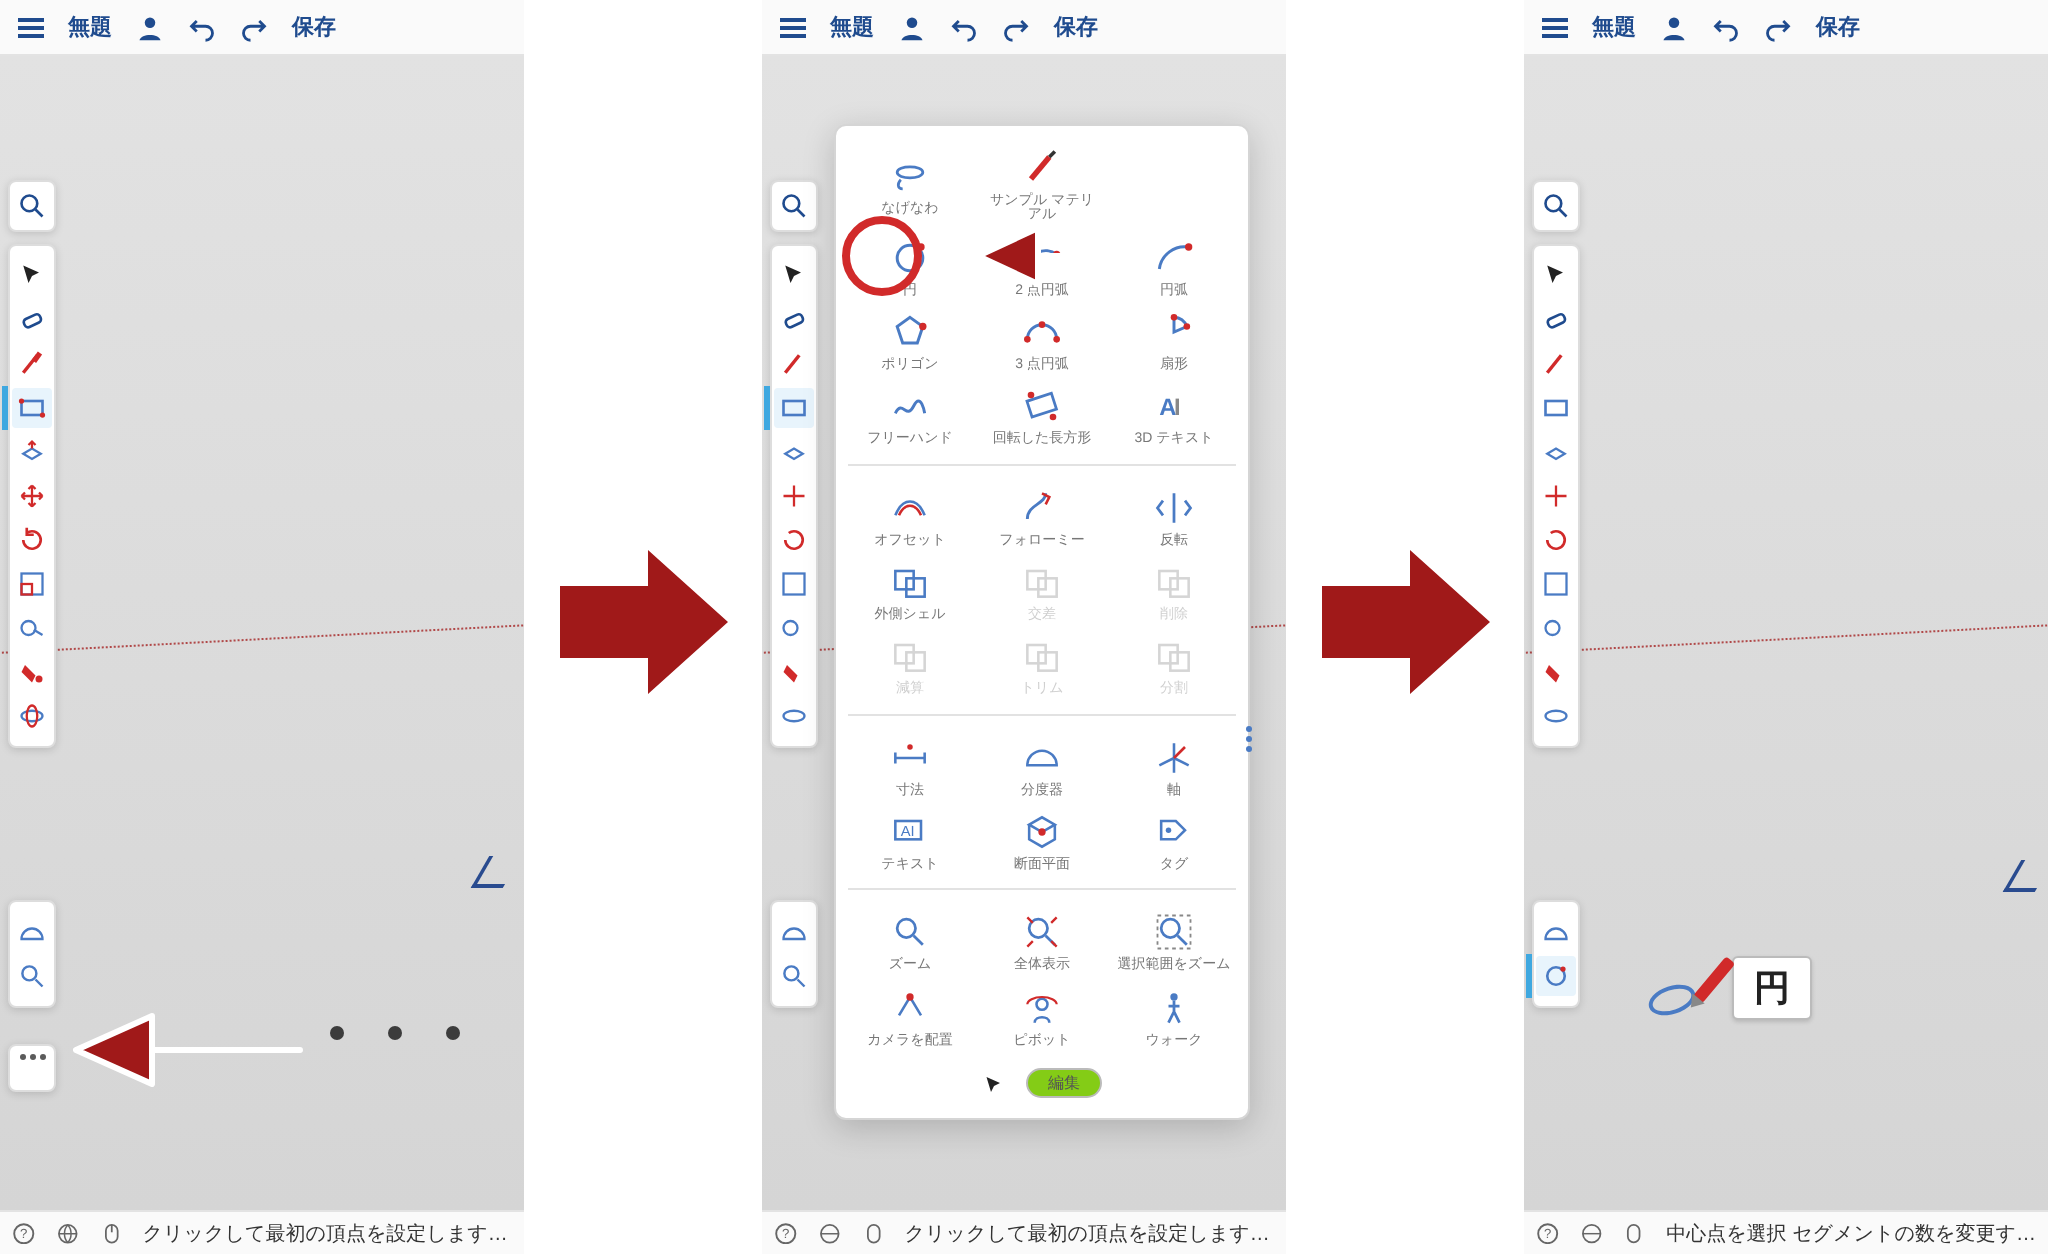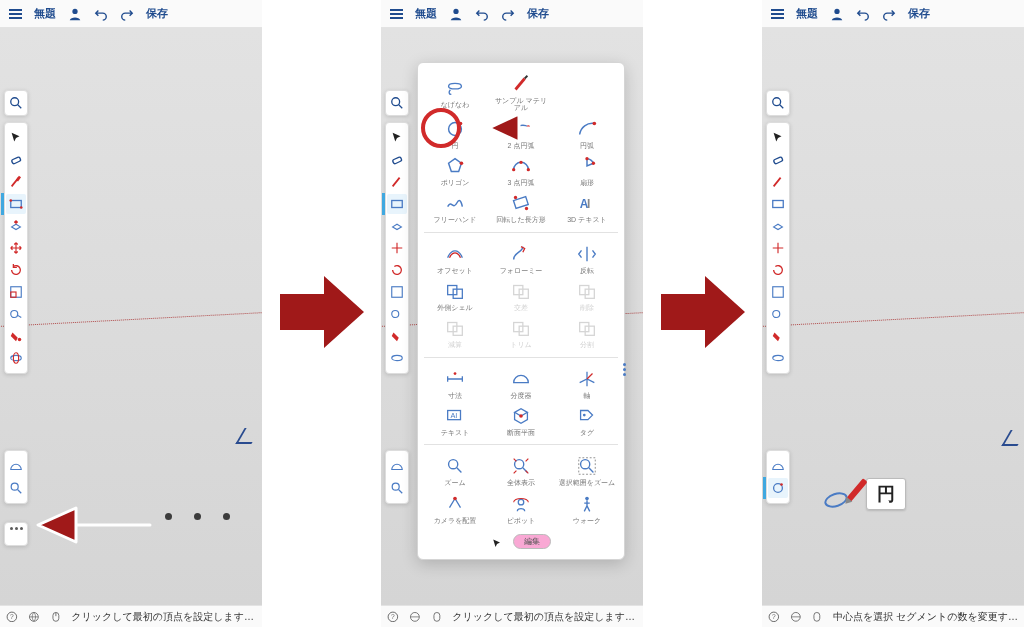--- a/index.html
+++ b/index.html
@@ -206,21 +206,21 @@
   .palette .more-dots {
     position: absolute; right: -2px; top: 300px;
     display: flex; flex-direction: column; gap: 2px;
   }
   .palette .more-dots span { width: 3px; height: 3px; border-radius: 50%; background: #4a7bc4; }
 
   .palette-footer {
     display: flex; justify-content: center; align-items: center; gap: 10px; margin-top: 4px;
   }
   .reset-btn {
-    border: 1px solid #bbb; background: #f9a8d4; border-radius: 10px;
+    border: 1px solid #bbb; background: #84cc16; border-radius: 10px;
     font-size: 8px; padding: 1px 10px; color: #555;
   }
   .cursor-icon { width:12px; height:12px; }
 
   
   .anno-circle {
     position: absolute;
     border: 4px solid var(--red);
     border-radius: 50%;
   }

